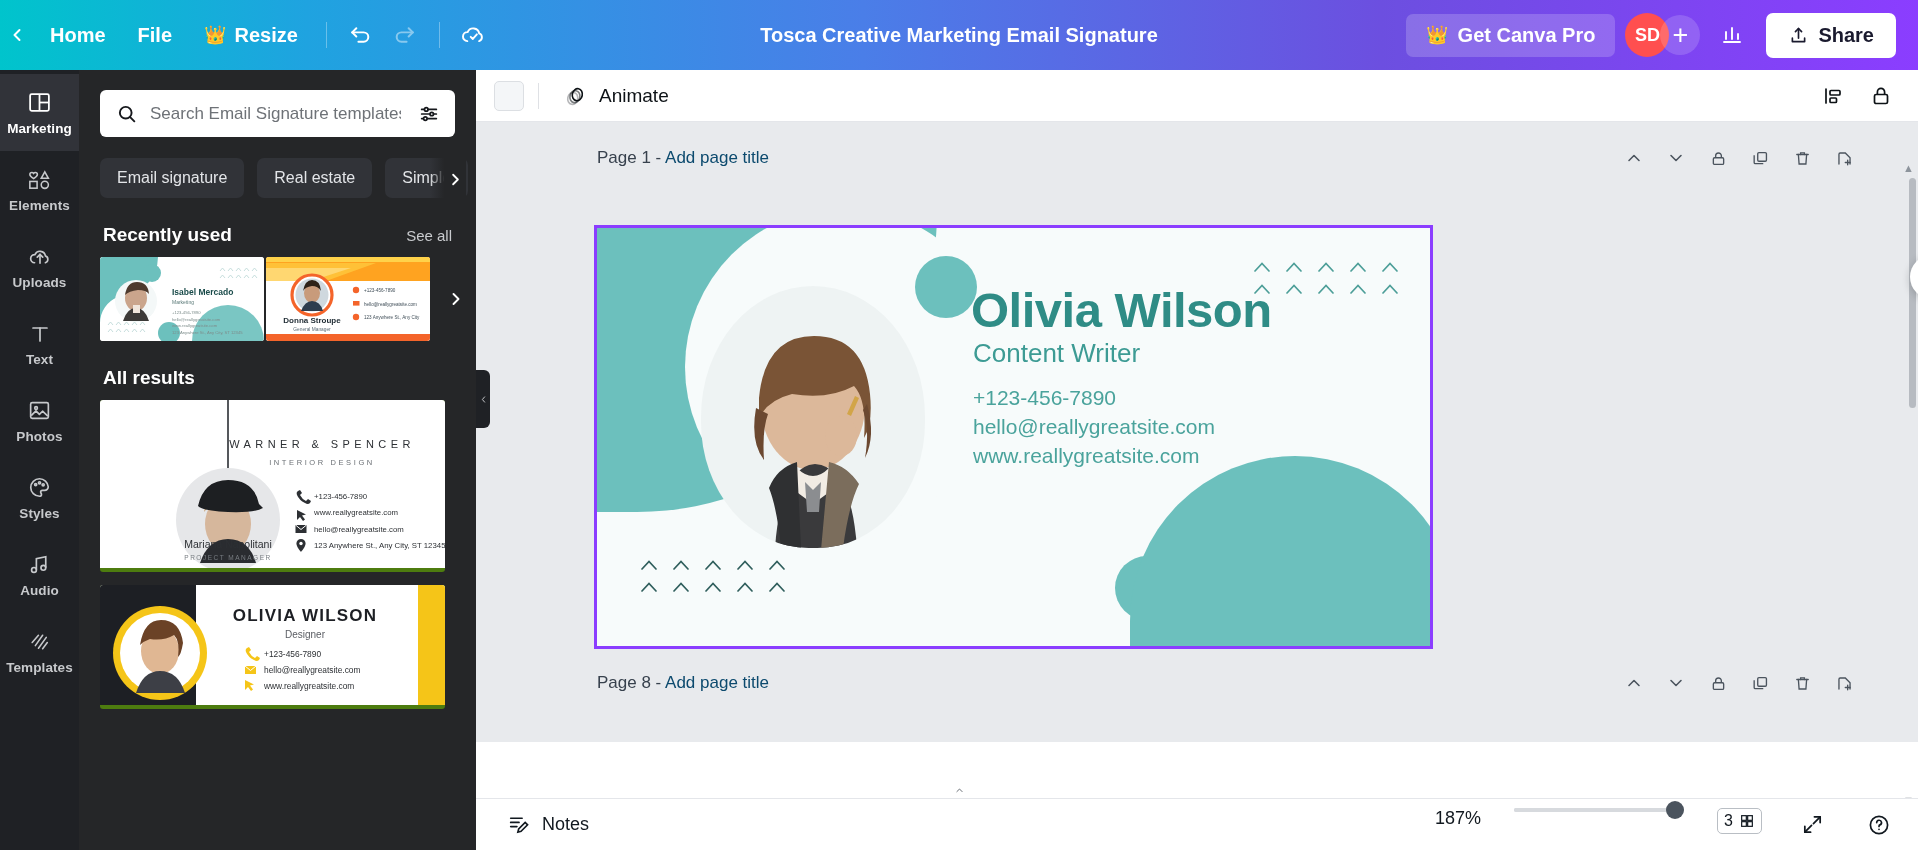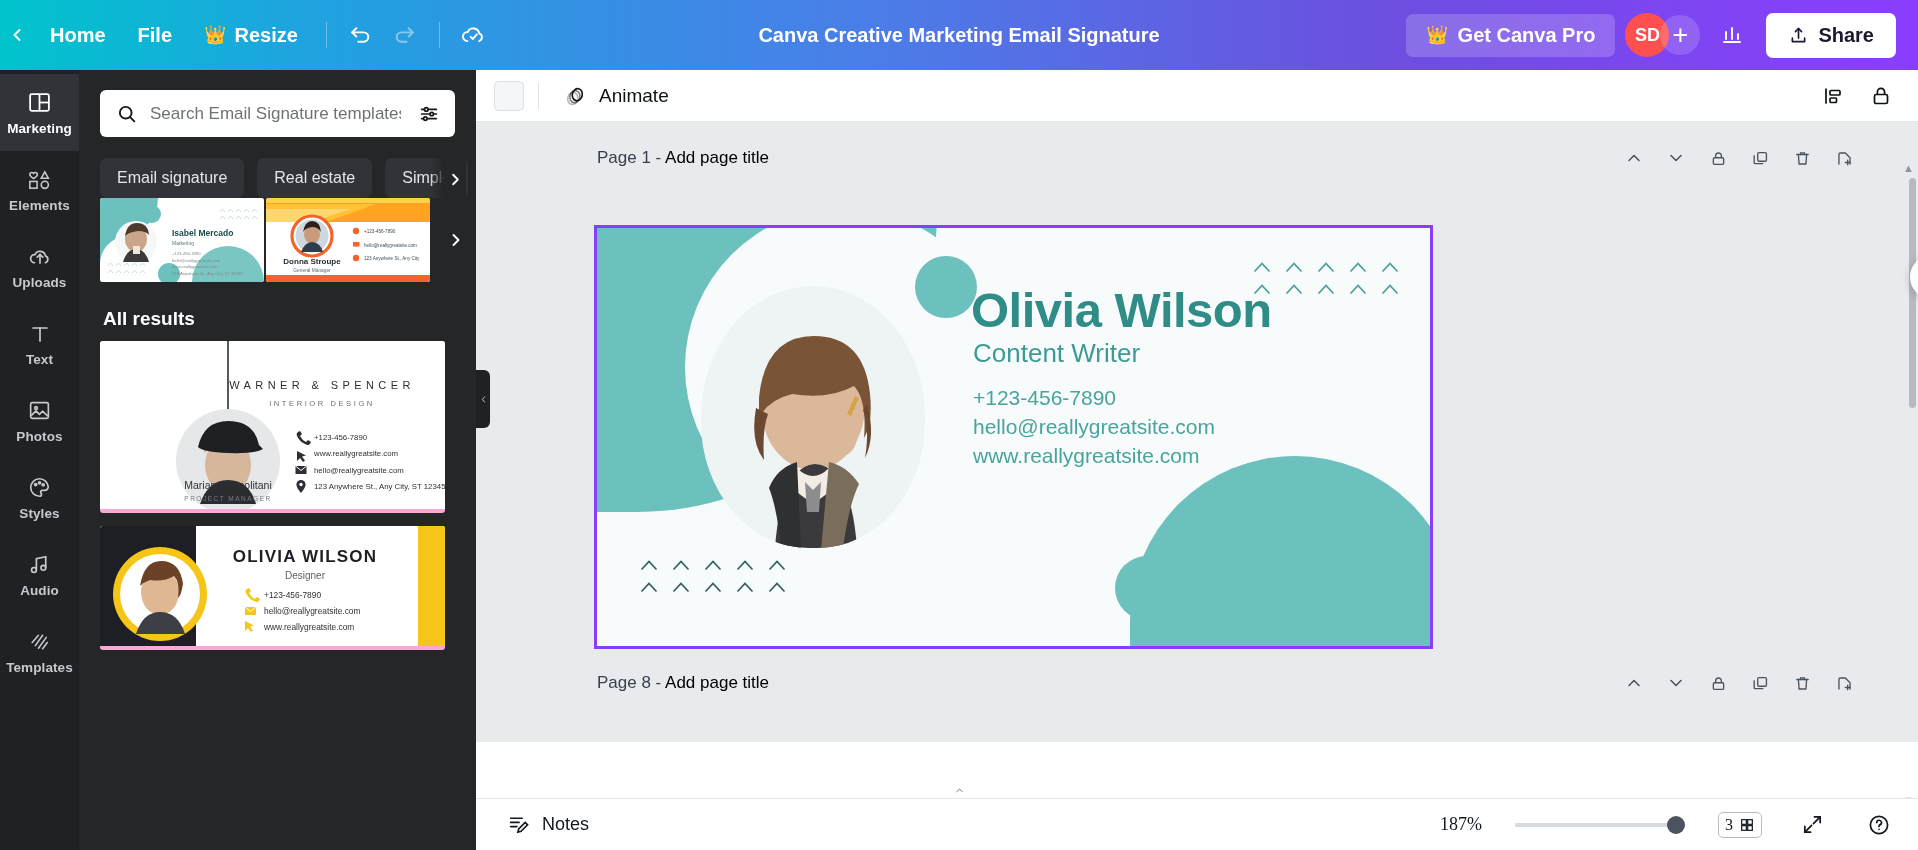--- a/index.html
+++ b/index.html
@@ -121,21 +121,21 @@
   .recent-strip { position: relative; padding-left: 21px; display: flex; gap: 2px; overflow: hidden; }
   .thumb { width: 164px; height: 84px; border-radius: 3px; overflow: hidden; flex: 0 0 auto; cursor: pointer; position: relative; background:#fff; }
   .strip-next {
     position: absolute; right: 0; top: 0; bottom: 0; width: 40px;
     display: flex; align-items: center; justify-content: center; color: #fff;
     background: linear-gradient(90deg, rgba(37,38,40,0) 0%, rgba(37,38,40,0.9) 55%);
     cursor: pointer;
   }
 
   .results { padding: 0 21px; display: flex; flex-direction: column; gap: 13px; }
-  .rcard { width: 345px; border-radius: 3px; overflow: hidden; cursor: pointer; background: #f9a8d4; }
+  .rcard { width: 345px; border-radius: 3px; overflow: hidden; cursor: pointer; background: #4d7c0f; }
 
   
   .collapse-handle {
     position: absolute; left: 476px; top: 370px; width: 14px; height: 58px;
     background: #1f2125; border-radius: 0 6px 6px 0; z-index: 20;
     display: flex; align-items: center; justify-content: center; cursor: pointer;
   }
 
   
   .editor { position: absolute; top: 70px; left: 476px; width: 1442px; height: 672px; background: #e8eaed; }
@@ -152,21 +152,21 @@
   .ctx-right { margin-left: auto; display: flex; align-items: center; gap: 10px; }
   .ctx-ico { width: 38px; height: 38px; display: flex; align-items: center; justify-content: center; border-radius: 5px; cursor: pointer; }
 
   .canvas-scroll { position: relative; width: 1442px; height: 728px; overflow: hidden; }
 
   .page-head {
     position: absolute; left: 121px; top: 20px; width: 1260px; height: 32px;
     display: flex; align-items: center;
   }
   .page-label { font-size: 17px; color: #37414d; }
-  .page-label .muted { color: #000000; }
+  .page-label .muted { color: #0c4a6e; }
   .page-tools { margin-left: auto; display: flex; align-items: center; gap: 16px; }
   .ptool { width: 26px; height: 26px; display: flex; align-items: center; justify-content: center; cursor: pointer; color: #4b545e; }
 
   .page-frame {
     position: absolute; left: 121px; top: 106px; width: 833px; height: 418px;
     outline: 3px solid #8b3dff; background: #f7fbfb; overflow: hidden;
   }
   .page2-head { position: absolute; left: 121px; top: 548px; width: 1260px; display: flex; align-items: center; }
 
   
@@ -204,21 +204,21 @@
   .sig-lines { position: absolute; left: 376px; top: 158px; display: flex; flex-direction: column; gap: 5px; }
   .sig-line { font-size: 21px; color: #4aa39c; }
 
   
   .bottombar {
     position: absolute; left: 476px; bottom: 0; width: 1442px; height: 52px;
     background: #fff; display: flex; align-items: center; padding: 0 22px;
     border-top: 1px solid #e4e6ea;
   }
   .notes-btn { display: flex; align-items: center; gap: 11px; font-size: 18px; color: #11181f; cursor: pointer; padding: 6px 8px; border-radius: 5px; }
-  .bb-right { margin-left: auto; display: flex; align-items: center; gap: 33px; font-family: Liberation Serif, serif; }
+  .bb-right { margin-left: auto; display: flex; align-items: flex-start; gap: 33px; }
   .zoom-val { font-size: 18px; color: #11181f; min-width: 62px; text-align: right; }
   .slider { width: 170px; height: 4px; background: #d7dade; border-radius: 2px; position: relative; cursor: pointer; }
   .slider-fill { position: absolute; left: 0; top: 0; height: 4px; background: #d7dade; border-radius: 2px; width: 100%; }
   .slider-knob { position: absolute; left: 152px; top: -7px; width: 18px; height: 18px; border-radius: 50%; background: #4b545e; }
   .pagecount {
     display: flex; align-items: center; gap: 6px; font-size: 16px; color: #11181f;
     border: 1.5px solid #b9bec4; border-radius: 5px; padding: 3px 6px; cursor: pointer;
   }
   .bb-ico { width: 34px; height: 34px; display: flex; align-items: center; justify-content: center; cursor: pointer; border-radius: 5px; }
 
@@ -273,21 +273,21 @@
       </div>
       <div class="tb-div"></div>
       <div class="tb-icobtn">
         <svg width="27" height="27" viewBox="0 0 24 24" fill="none" stroke="#fff" stroke-width="1.7" stroke-linecap="round" stroke-linejoin="round">
             <path d="M6.5 17a4 4 0 0 1 .3-8 5.4 5.4 0 0 1 10.3 1.2A3.6 3.6 0 0 1 17 17"></path>
             <polyline points="9.5 13.2 11.4 15.1 15 11"></polyline>
           </svg>
       </div>
     </div>
 
-    <div class="tb-title">Canva Creative Marketing Email Signature</div>
+    <div class="tb-title">Tosca Creative Marketing Email Signature</div>
 
     <div class="tb-right">
       <div class="pro-btn">
         <span class="crown">👑</span>
         <span>Get Canva Pro</span>
       </div>
       <div class="avatars">
         <div class="avatar">SD</div>
         <div class="avatar-add">+</div>
       </div>
@@ -429,20 +429,24 @@
       <div class="chip">Email signature</div>
       <div class="chip">Real estate</div>
       <div class="chip">Simple</div>
       <div class="chip-next">
         <svg width="19" height="19" viewBox="0 0 24 24" fill="none" stroke="#fff" stroke-width="2.3" stroke-linecap="round" stroke-linejoin="round">
             <polyline points="9 6 15 12 9 18"></polyline>
           </svg>
       </div>
     </div>
 
+    <div class="sec-head">
+      <div class="sec-title">Recently used</div>
+      <div class="sec-link">See all</div>
+    </div>
 
     <div class="recent-strip">
 
       <div class="thumb">
         <svg width="164" height="84" viewBox="0 0 164 84">
           <rect width="164" height="84" fill="#ffffff"></rect>
           <path d="M0 0 H58 A40 40 0 0 1 18 40 A28 28 0 0 0 0 66 Z" fill="#6cc0bd"></path>
           <circle cx="52" cy="16" r="9" fill="#6cc0bd"></circle>
           <circle cx="69" cy="76" r="11" fill="#6cc0bd"></circle>
           <path d="M92 84 a36 36 0 0 1 72 0 Z" fill="#6cc0bd" opacity="0.9"></path>

